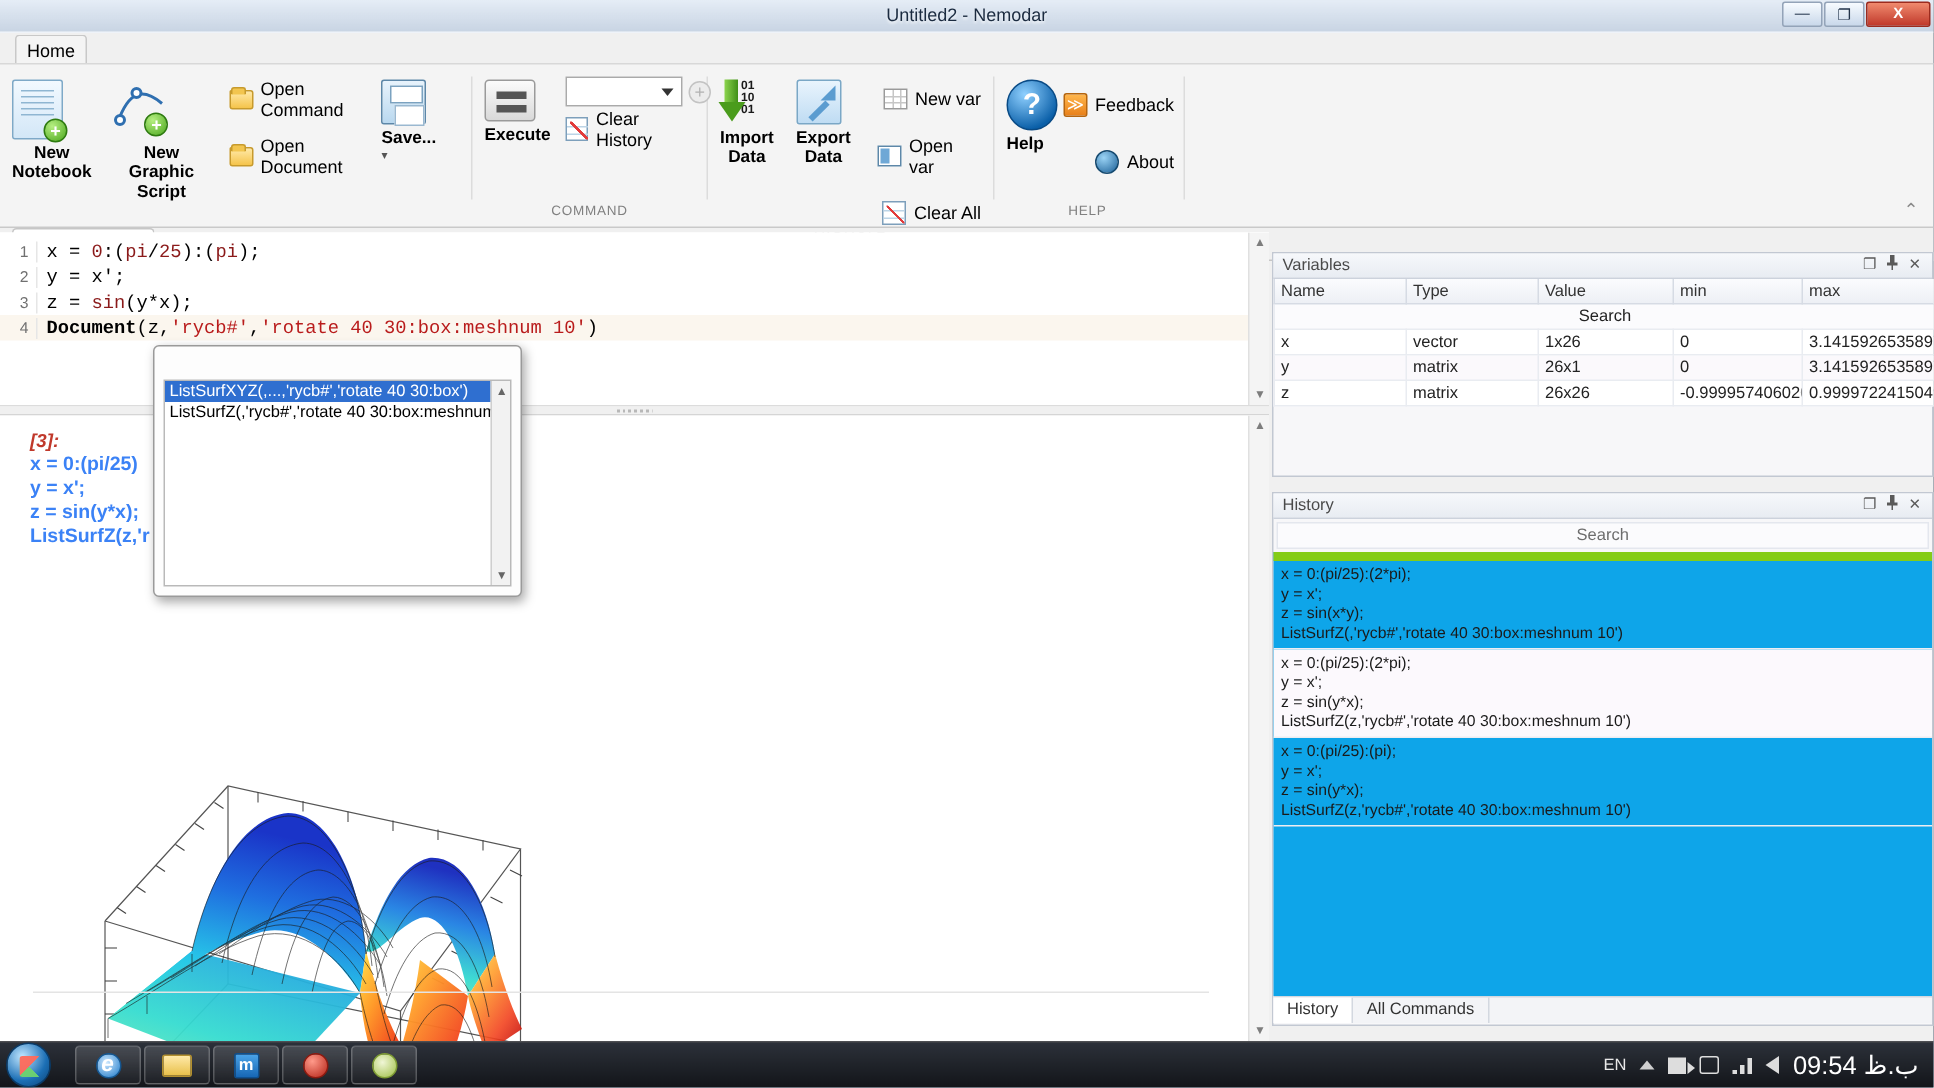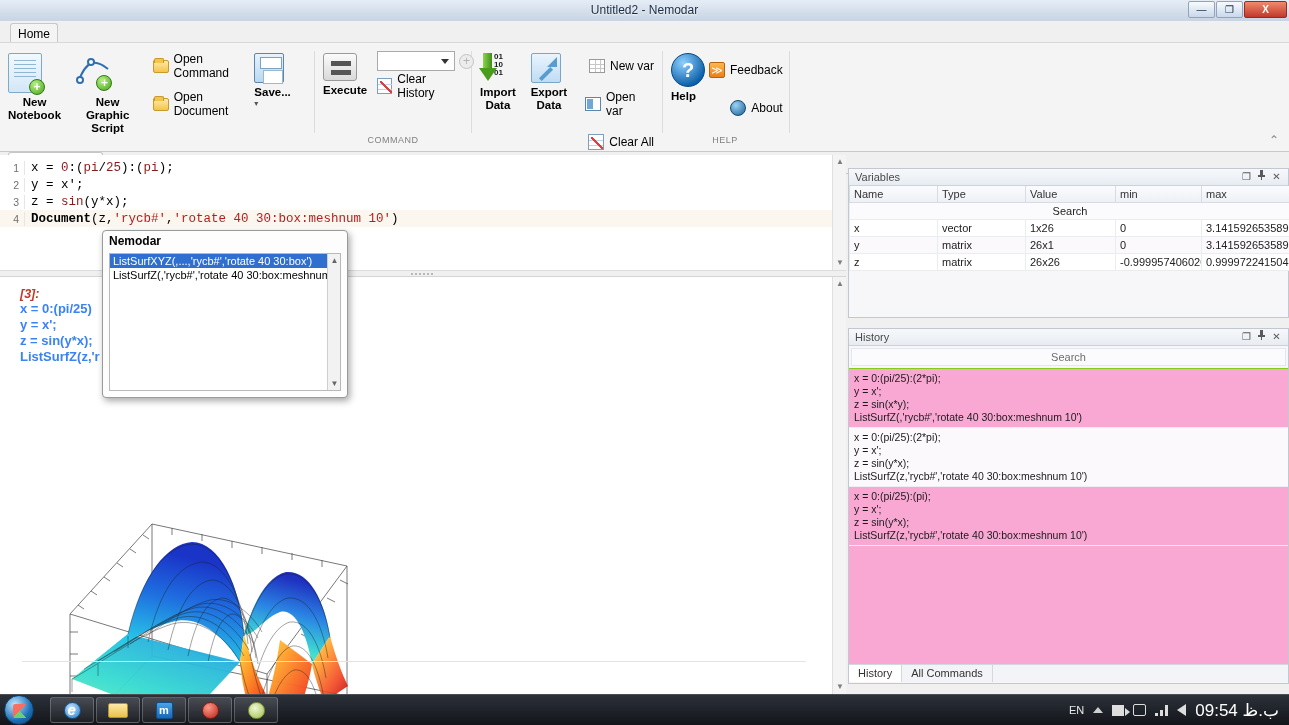--- a/index.html
+++ b/index.html
@@ -261,21 +261,21 @@
     font-weight:normal; font-size:11px; text-align:left; padding:2px 4px;
     background:linear-gradient(180deg,#fbfcfe,#edf0f5); border:1px solid #d6dbe4;
     border-top:none; color:#333;
   }
   .tbl td { font-size:11px; padding:2px 4px; border:1px solid #e9ecf1; color:#222;
     white-space:nowrap; overflow:hidden; }
   .tbl tr:nth-child(even) td { background:#fbf9fc; }
   .searchrow { text-align:center; font-size:11px; color:#6d6d6d;
     background:#fbfbfd; border:1px solid #e4e7ee; padding:2px; }
 
-  .hist-body { background:#f9a8d4; height:296px; overflow:hidden; border-top:1px solid #84cc16; }
+  .hist-body { background:#0ea5e9; height:296px; overflow:hidden; border-top:6px solid #84cc16; }
   .hist-block { font-size:10.5px; line-height:13px; padding:3px 5px; color:#1a1a1a;
     border-bottom:1px solid #ededf2; white-space:pre; font-family:"Liberation Sans",sans-serif; }
   .hist-block.alt { background:#fcf9fd; }
   .hist-tabs { height:18px; display:flex; align-items:stretch; background:#f3f4f7;
     border-top:1px solid #d3d8e0; }
   .hist-tab { font-size:11px; padding:2px 9px; border-right:1px solid #d3d8e0; color:#333; }
   .hist-tab.active { background:#fff; }
 
   
   .taskbar {
@@ -653,21 +653,20 @@
 
         <div class="out-rule"></div>
         <div class="out-scroll">
           <div class="sc-arrow">▲</div>
           <div class="sc-arrow" style="position:absolute;bottom:0;">▼</div>
         </div>
       </div>
     </div>
 
     <div class="acpopup">
-      <div class="ac-title">Nemodar</div>
       <div class="ac-list">
         <div id="ac-items">
             <div class="ac-item sel">ListSurfXYZ(,...,'rycb#','rotate 40 30:box')</div>
             <div class="ac-item">ListSurfZ(,'rycb#','rotate 40 30:box:meshnum 10'</div>
           </div>
         <div class="ac-sb">
           <div class="a">▲</div>
           <div class="a bot">▼</div>
         </div>
       </div>

